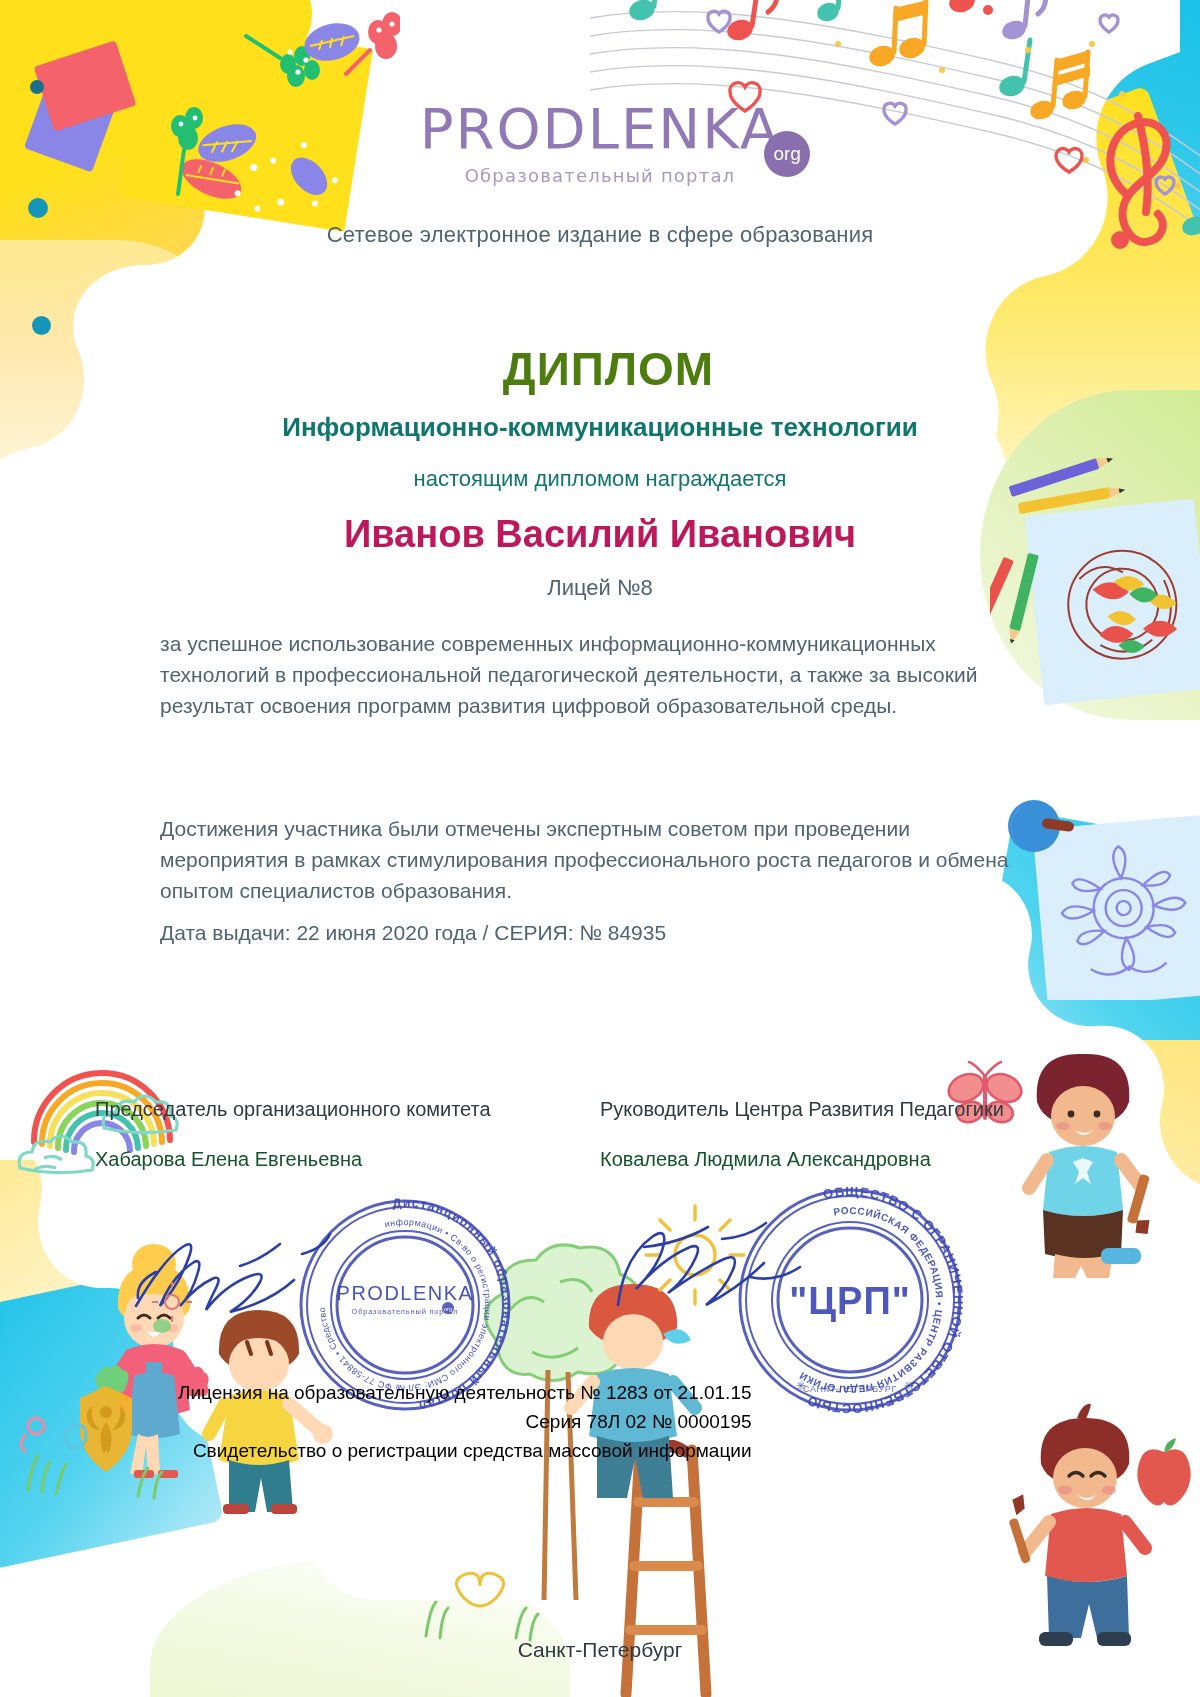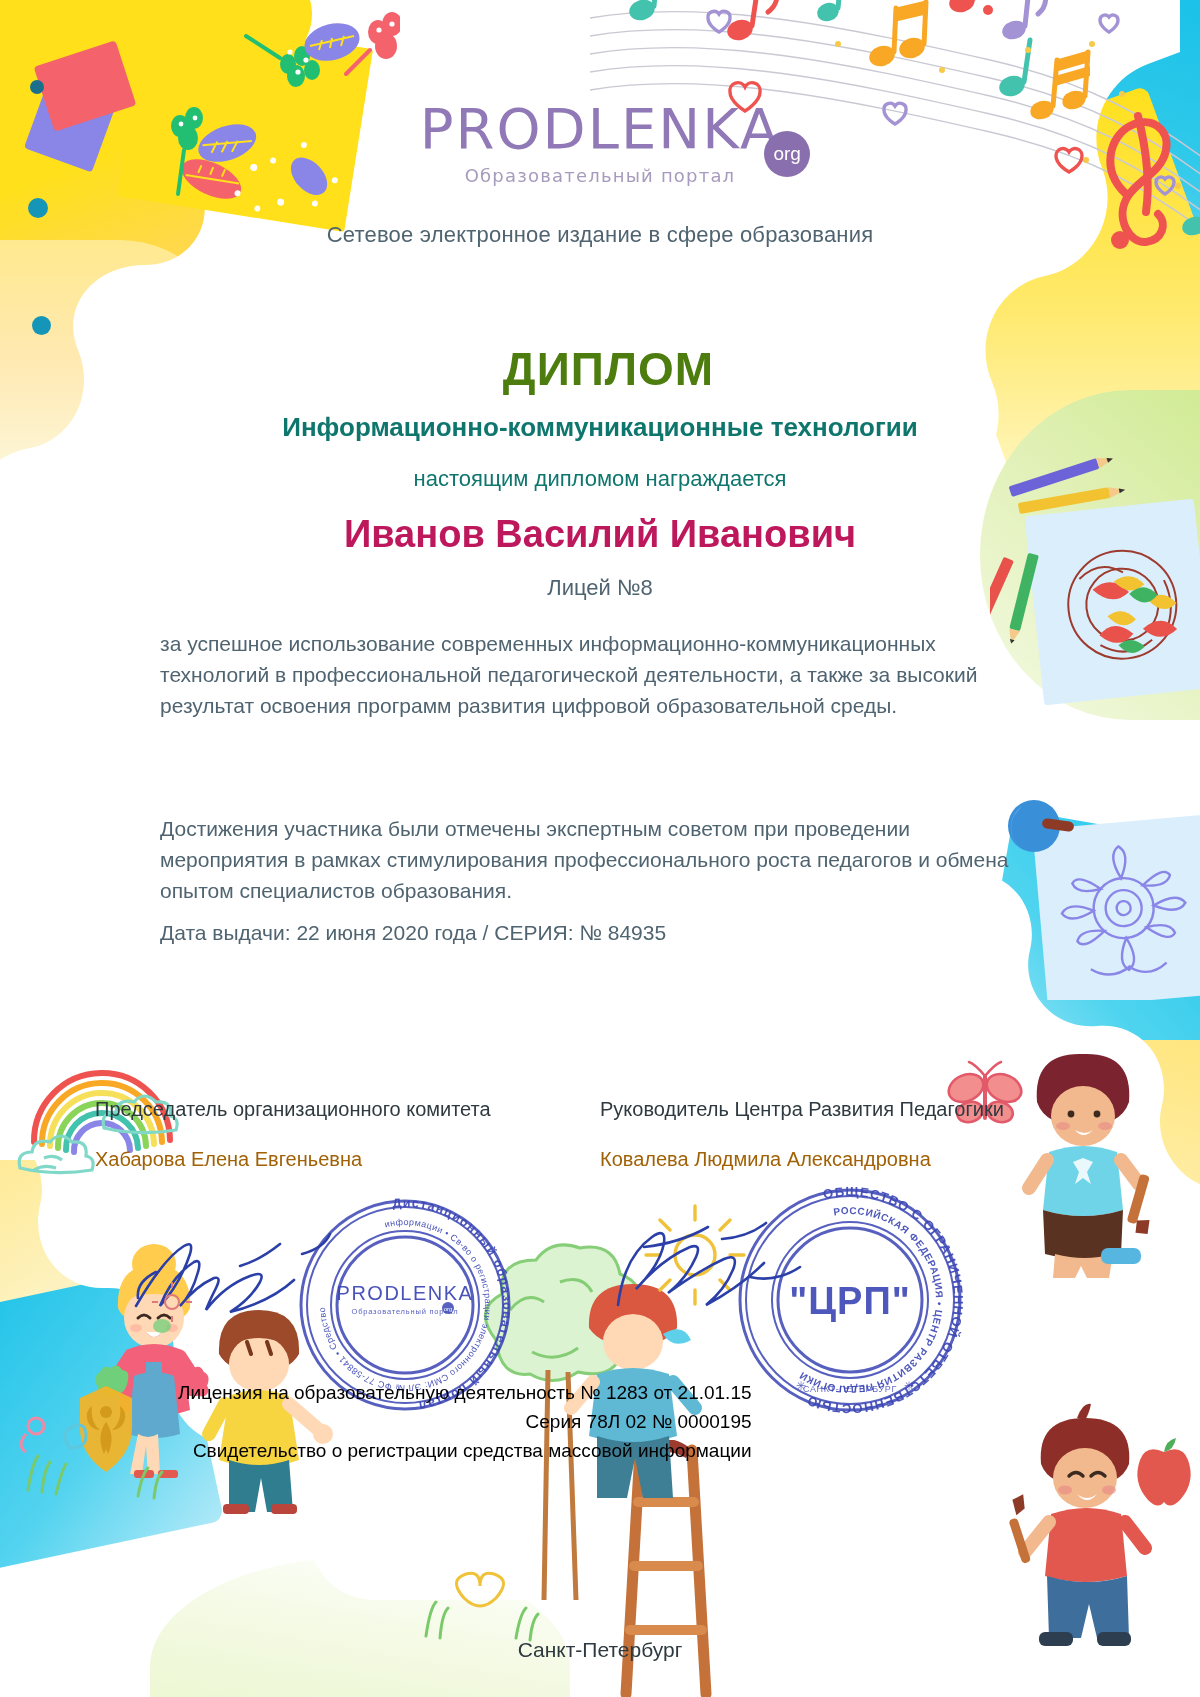--- a/index.html
+++ b/index.html
@@ -159,21 +159,21 @@
   .para-1{top:628px;}
   .para-work{top:758px;}
   .para-2{top:813px;}
   .para-date{top:917px;}
 
   
   .sig-title{
     position:absolute;font-size:20px;color:#2e3a40;
   }
   .sig-name{
-    position:absolute;font-size:20px;color:#a16207;
+    position:absolute;font-size:20px;color:#14532d;
   }
   .sig-l-title{left:95px;top:1098px;}
   .sig-l-name{left:95px;top:1148px;}
   .sig-r-title{left:600px;top:1098px;}
   .sig-r-name{left:600px;top:1148px;}
 
   
   .license{
     position:absolute;left:178px;top:1378px;
     font-size:19px;line-height:29px;color:#000000;text-align:right;

